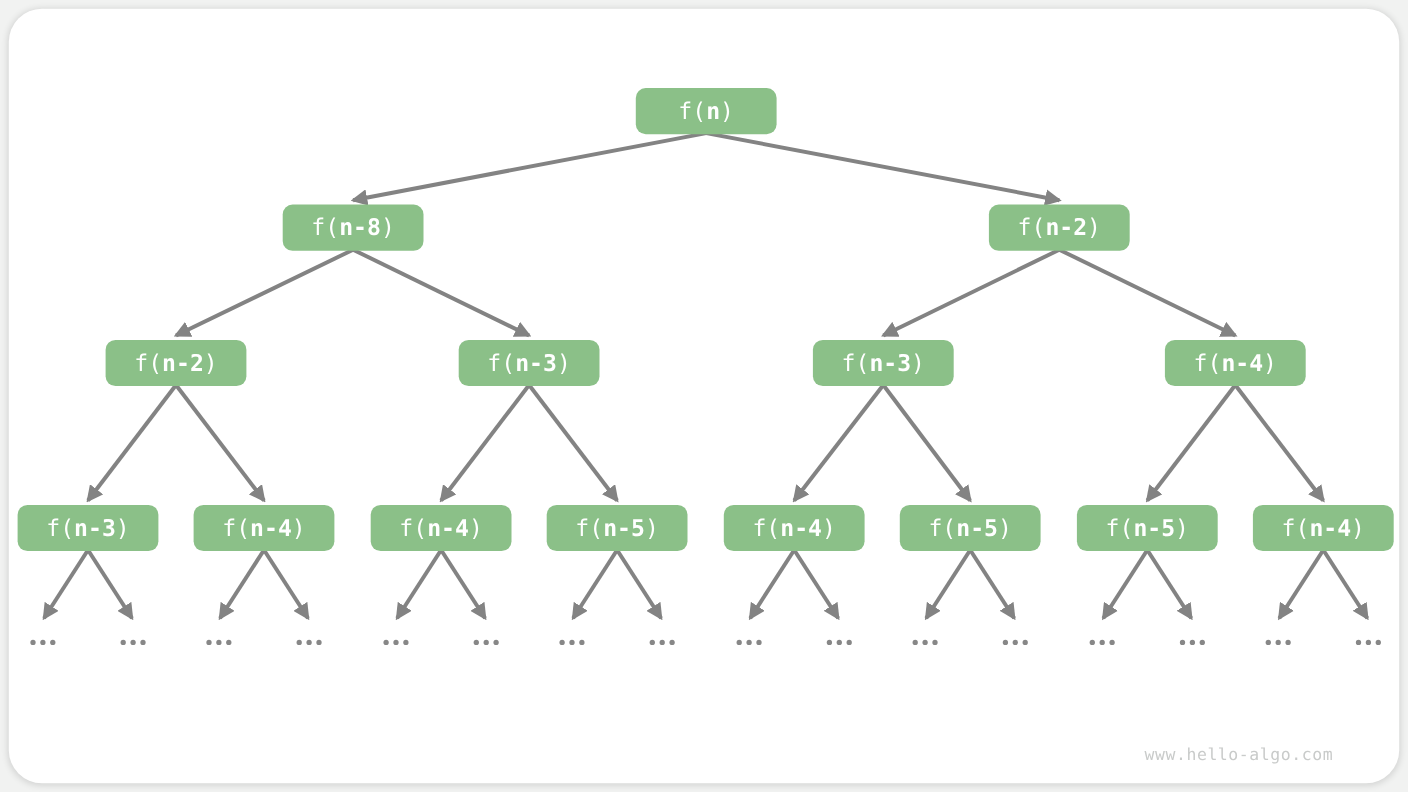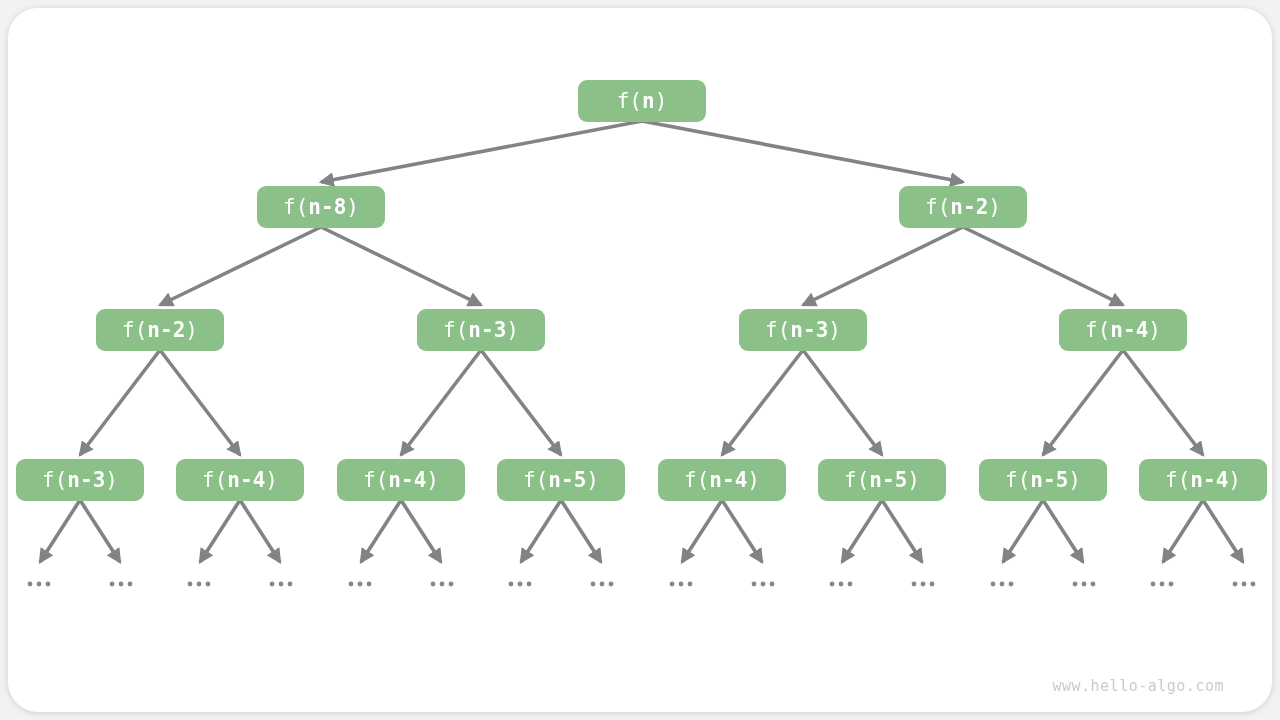--- a/index.html
+++ b/index.html
@@ -47,21 +47,21 @@
     display: flex;
     align-items: center;
     justify-content: center;
     font-size: 21px;
     line-height: 1;
     white-space: pre;
   }
   .node b { font-weight: bold; }
   .watermark {
     position: absolute;
-    right: 56px;
+    right: 68px;
     top: 677px;
     color: var(--wm);
     font-size: 15px;
     letter-spacing: 0.5px;
   }
 </style>
 </head>
 <body>
 
 <div class="page">

